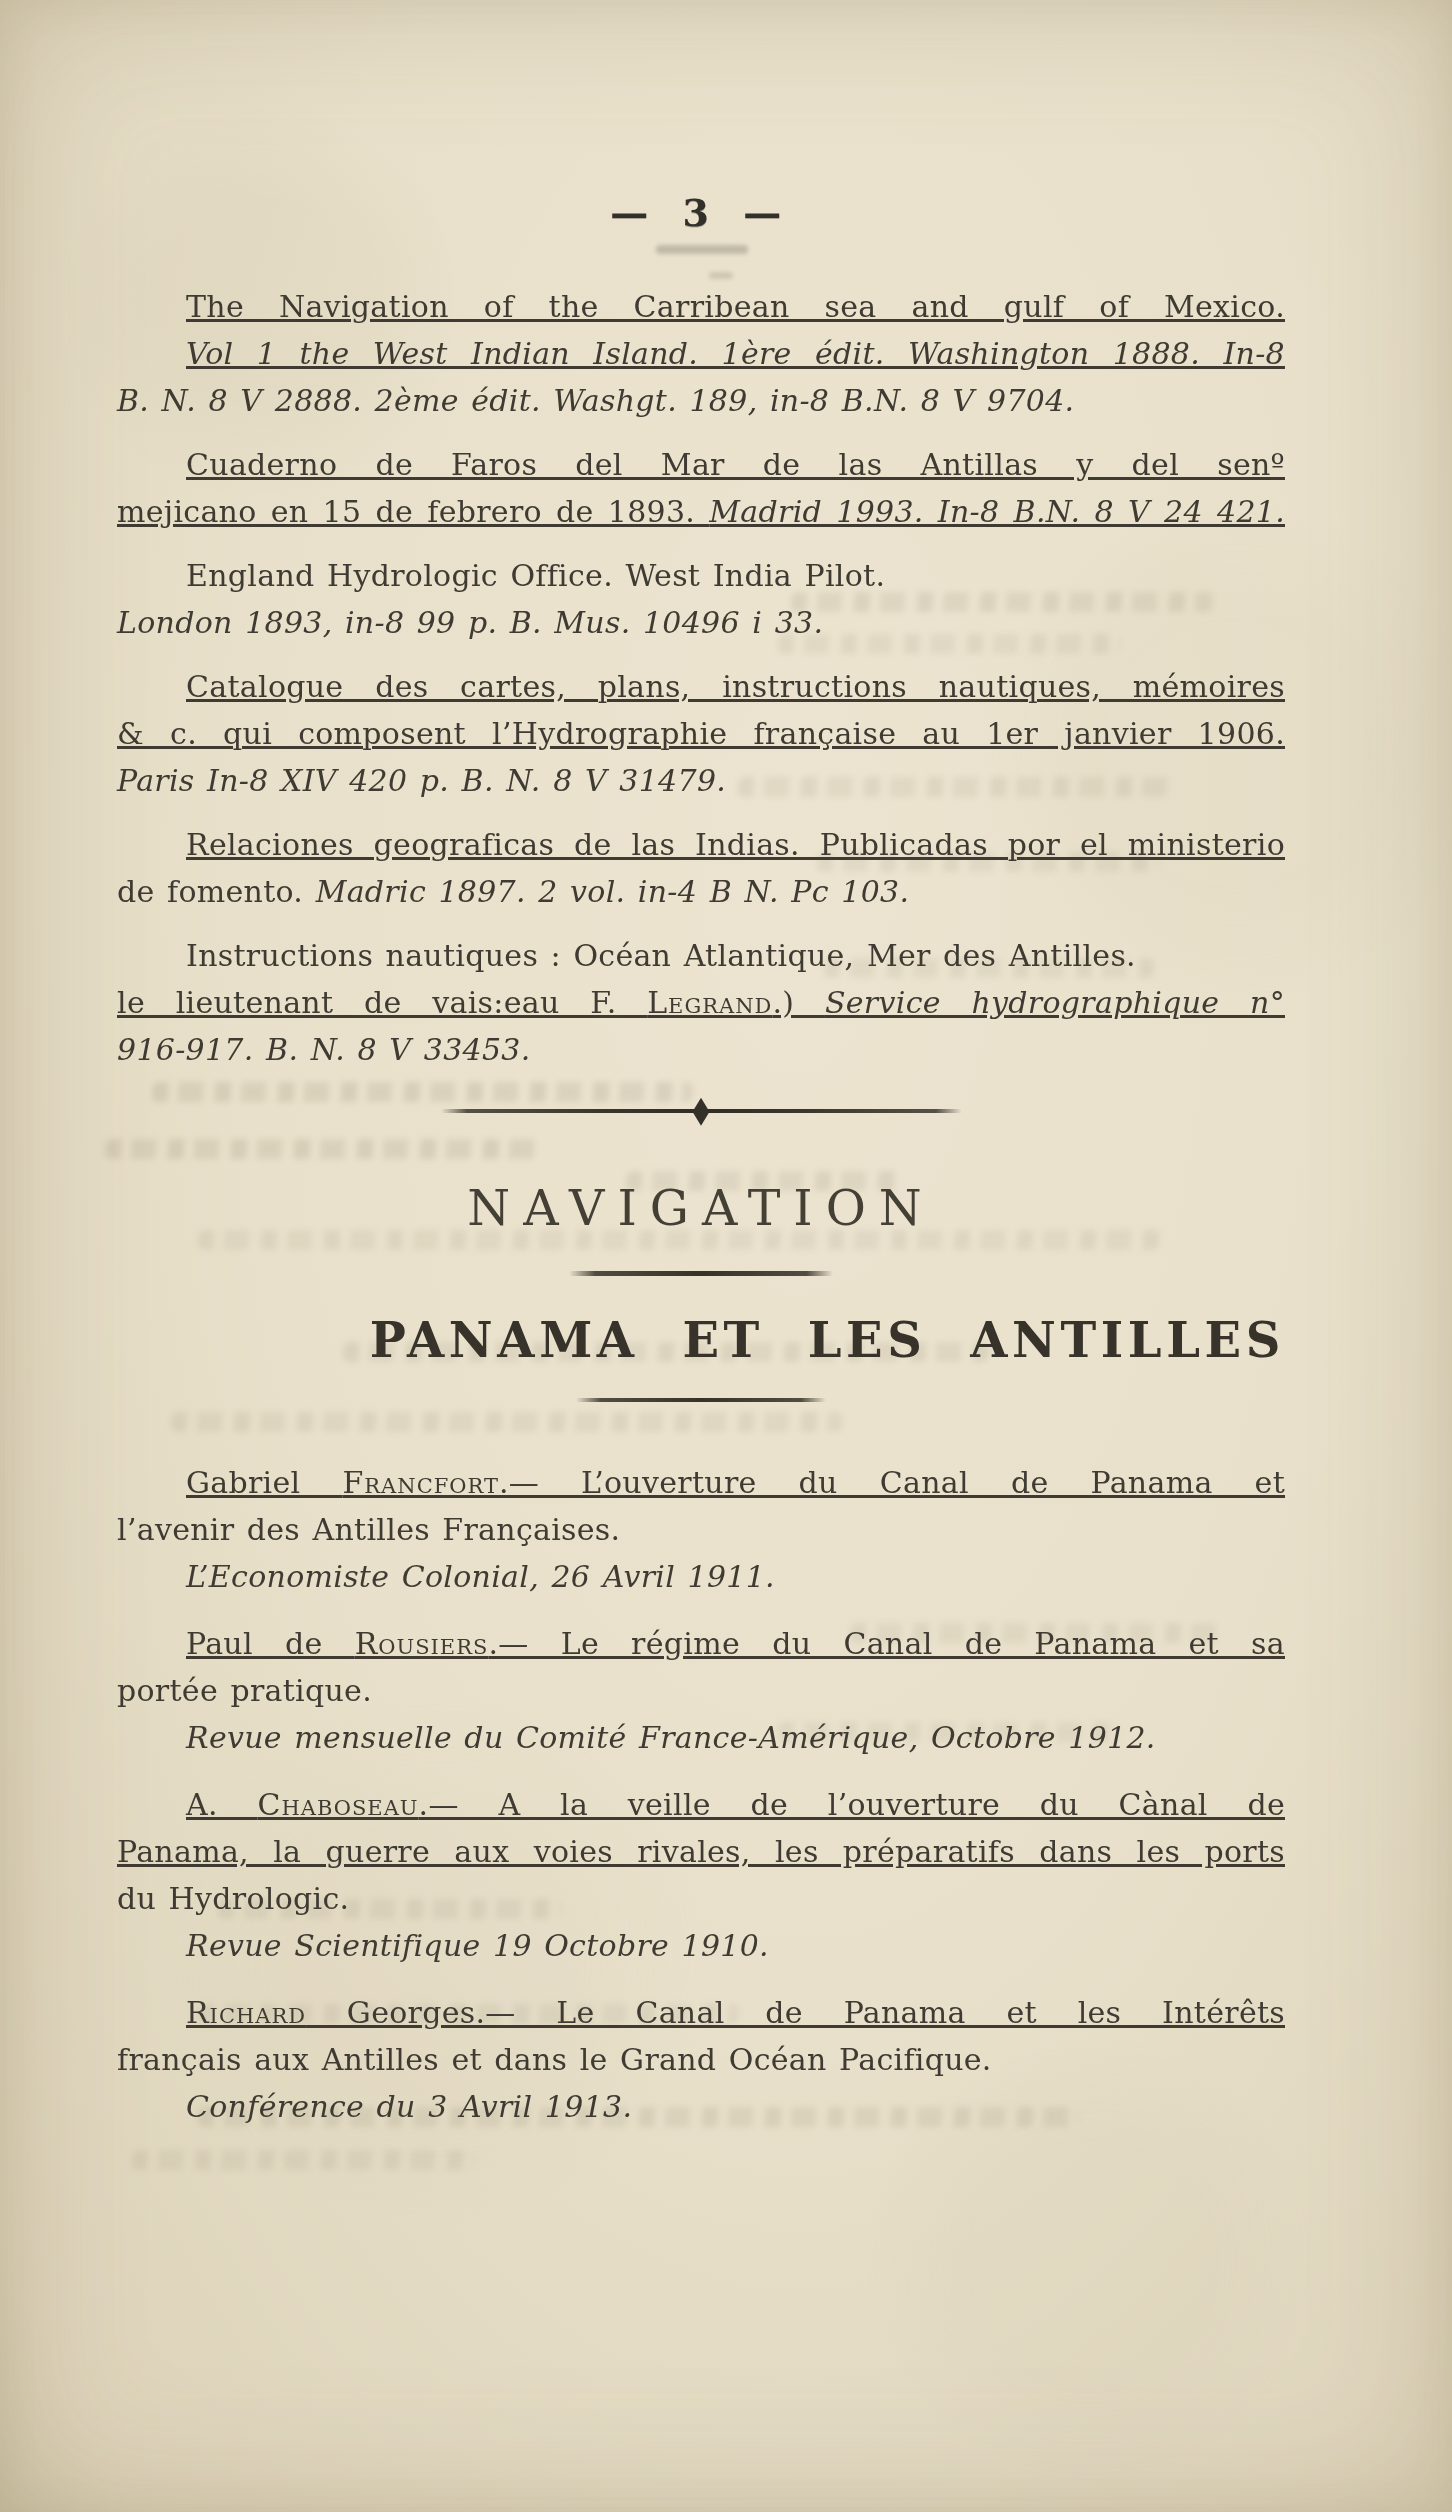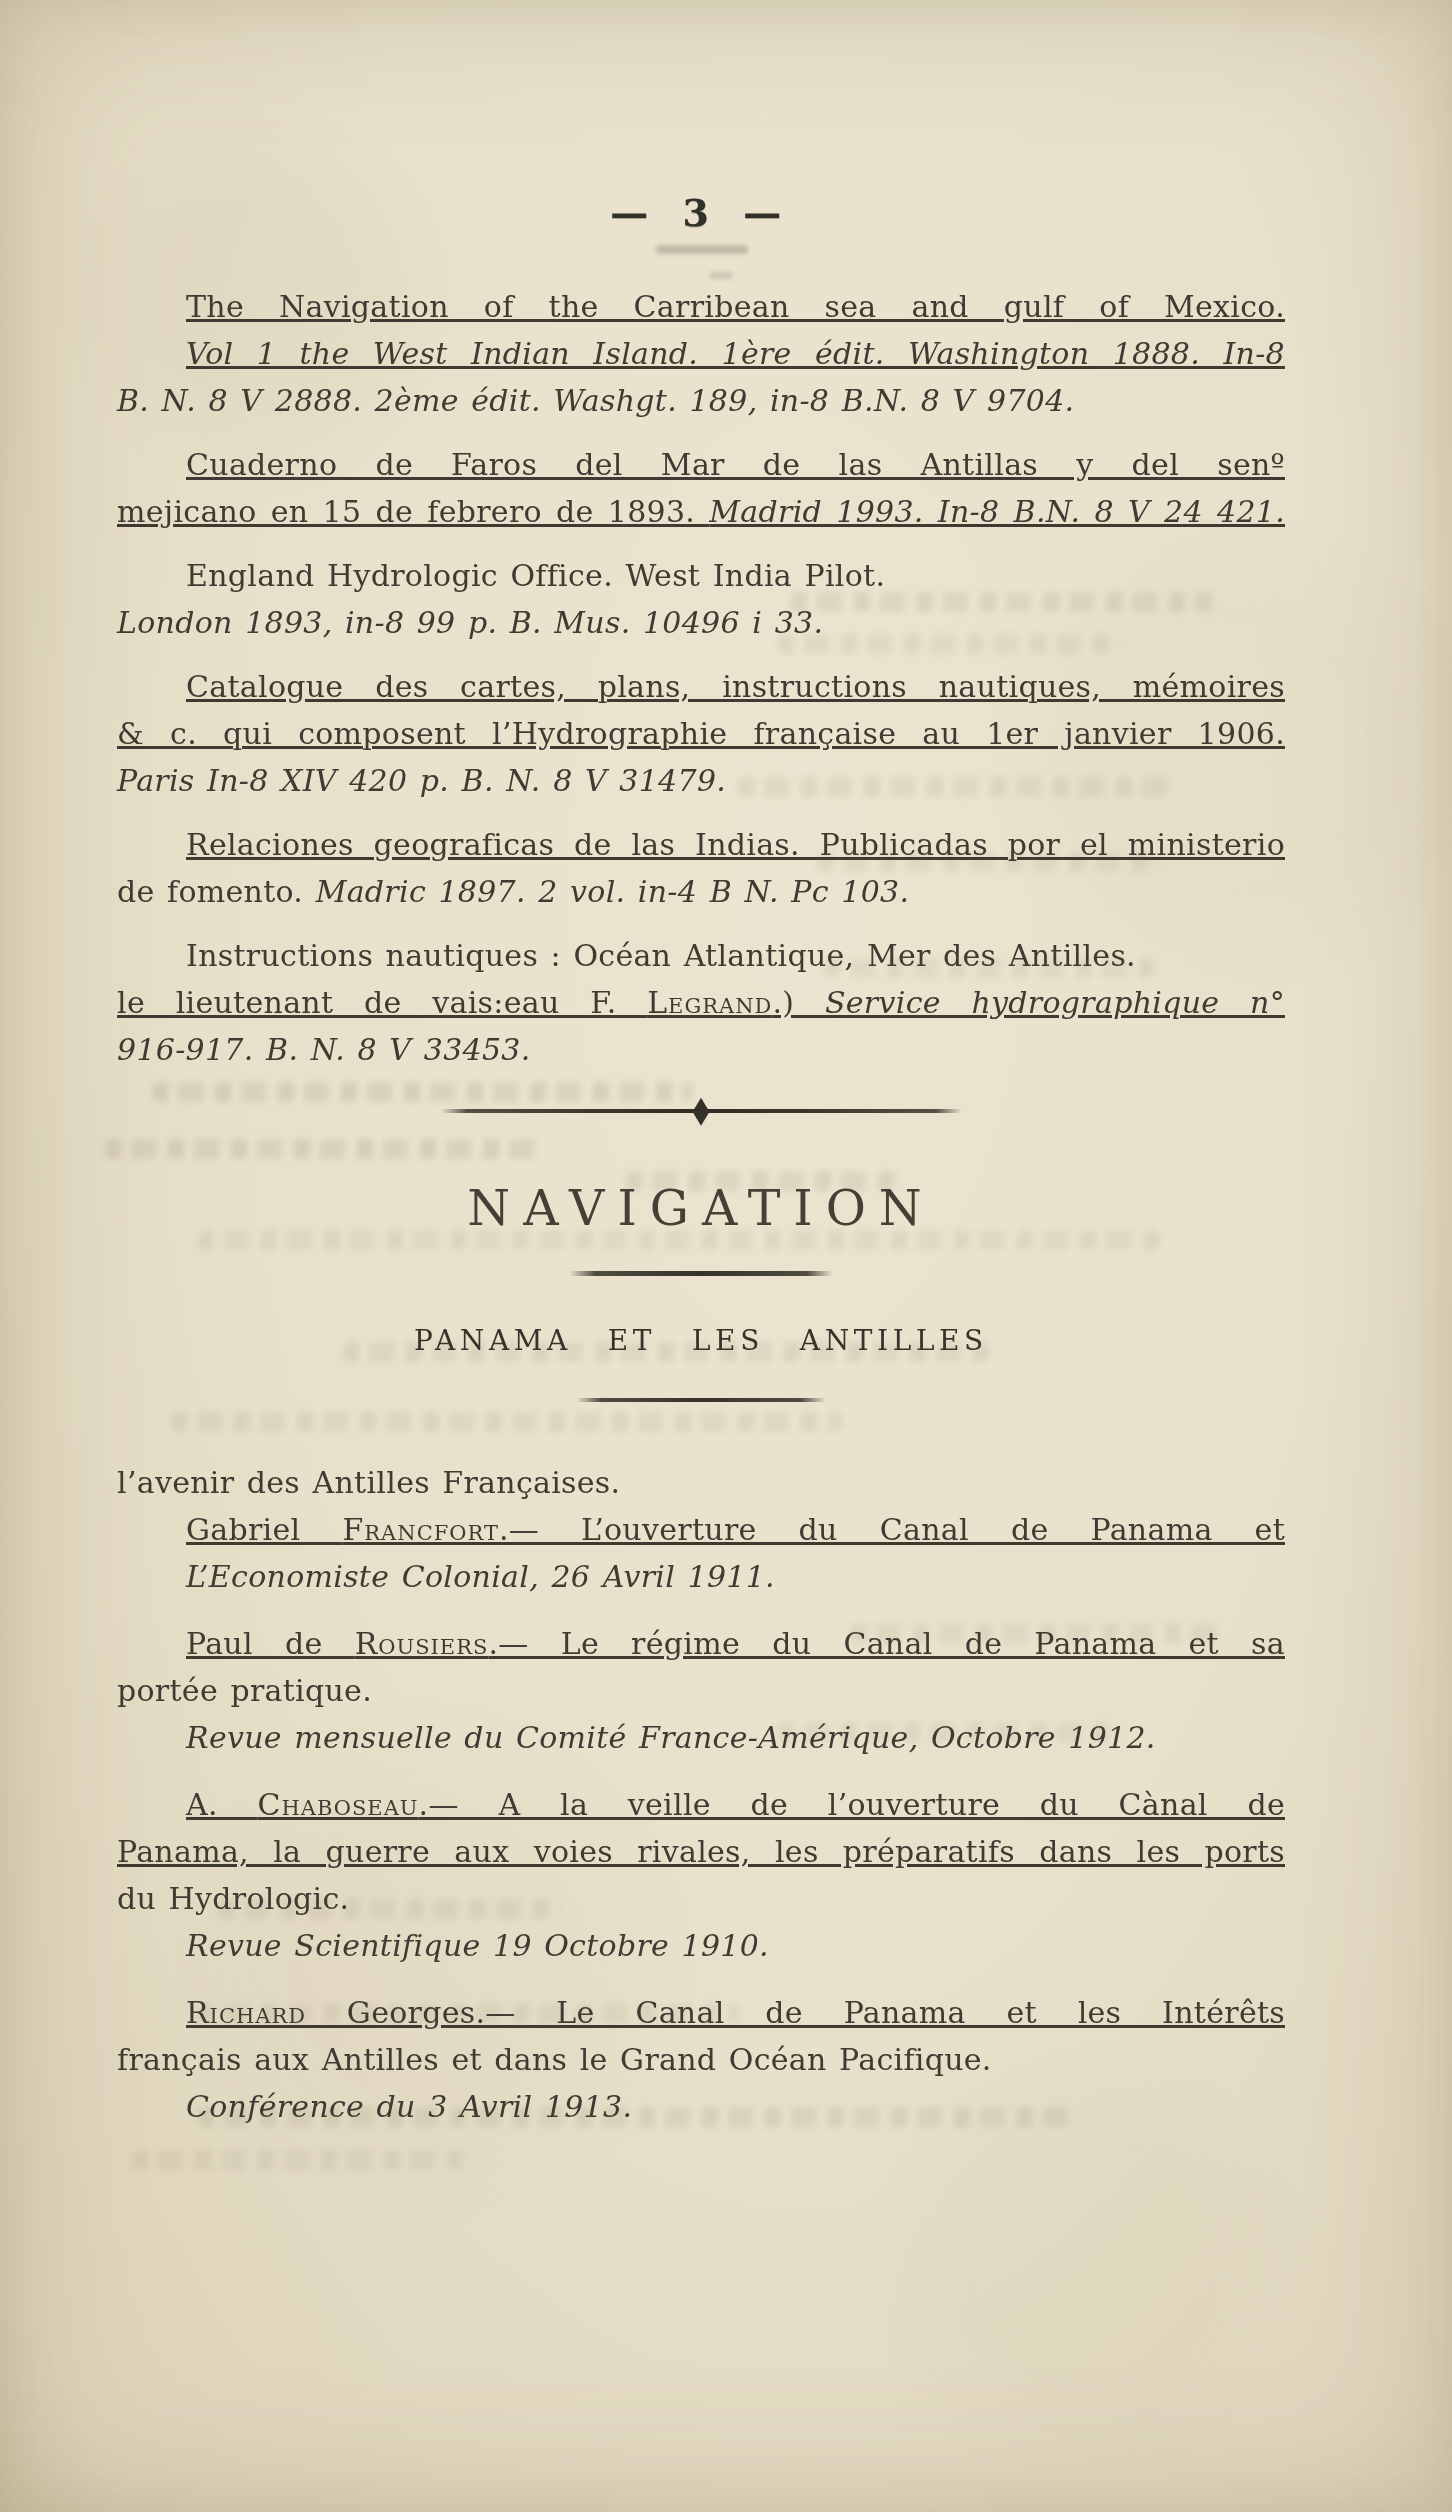--- a/index.html
+++ b/index.html
@@ -64,22 +64,22 @@
   }
   .orn-diamond{
     position:absolute;left:50%;top:-1.3px;width:17px;height:28px;transform:translateX(-50%);
     background:#34302a;clip-path:polygon(50% 0,100% 50%,50% 100%,0 50%);
   }
   .h-nav{
     margin:57px 0 0;text-align:center;font-weight:400;
     font-size:49px;line-height:57px;letter-spacing:13px;color:#454036;
   }
   .h-sub{
-    margin:41px 0 0;text-align:center;font-weight:normal;
-    font-size:28px;line-height:47px;letter-spacing:4.6px;word-spacing:22.4px;color:#37332b;
+    margin:41px 0 0;text-align:right;font-weight:bold;
+    font-size:48px;line-height:47px;letter-spacing:4.6px;word-spacing:22.4px;color:#37332b;
   }
   .rule{
     height:4.6px;border-radius:2px;
     background:linear-gradient(90deg,transparent,#514c42 10%,#36322a 50%,#514c42 90%,transparent);
   }
   .rule1{width:264px;margin:34px auto 0;}
   .rule2{width:250px;margin:34px auto 0;}
   #article-entries{margin-top:57px;}
 </style>
 </head>
@@ -149,22 +149,22 @@
     </div>
 
     <h1 class="h-nav">NAVIGATION</h1>
     <div class="rule rule1"></div>
 
     <h2 class="h-sub">PANAMA ET LES ANTILLES</h2>
     <div class="rule rule2"></div>
 
     <section id="article-entries">
         <div class="entry">
+          <div class="line fill ind"><span class="seg-r">Gabriel </span><span class="seg-sc">Francfort</span><span class="seg-r">.— L’ouverture du Canal de Panama et</span></div>
           <div class="line end"><span class="seg-r">l’avenir des Antilles Françaises.</span></div>
-          <div class="line fill ind"><span class="seg-r">Gabriel </span><span class="seg-sc">Francfort</span><span class="seg-r">.— L’ouverture du Canal de Panama et</span></div>
           <div class="line end ind"><span class="seg-i">L’Economiste Colonial, 26 Avril 1911.</span></div>
         </div>
         <div class="entry">
           <div class="line fill ind"><span class="seg-r">Paul de </span><span class="seg-sc">Rousiers</span><span class="seg-r">.— Le régime du Canal de Panama et sa</span></div>
           <div class="line end"><span class="seg-r">portée pratique.</span></div>
           <div class="line end ind"><span class="seg-i">Revue mensuelle du Comité France-Amérique, Octobre 1912.</span></div>
         </div>
         <div class="entry">
           <div class="line fill ind"><span class="seg-r">A. </span><span class="seg-sc">Chaboseau</span><span class="seg-r">.— A la veille de l’ouverture du Cànal de</span></div>
           <div class="line fill"><span class="seg-r">Panama, la guerre aux voies rivales, les préparatifs dans les ports</span></div>

